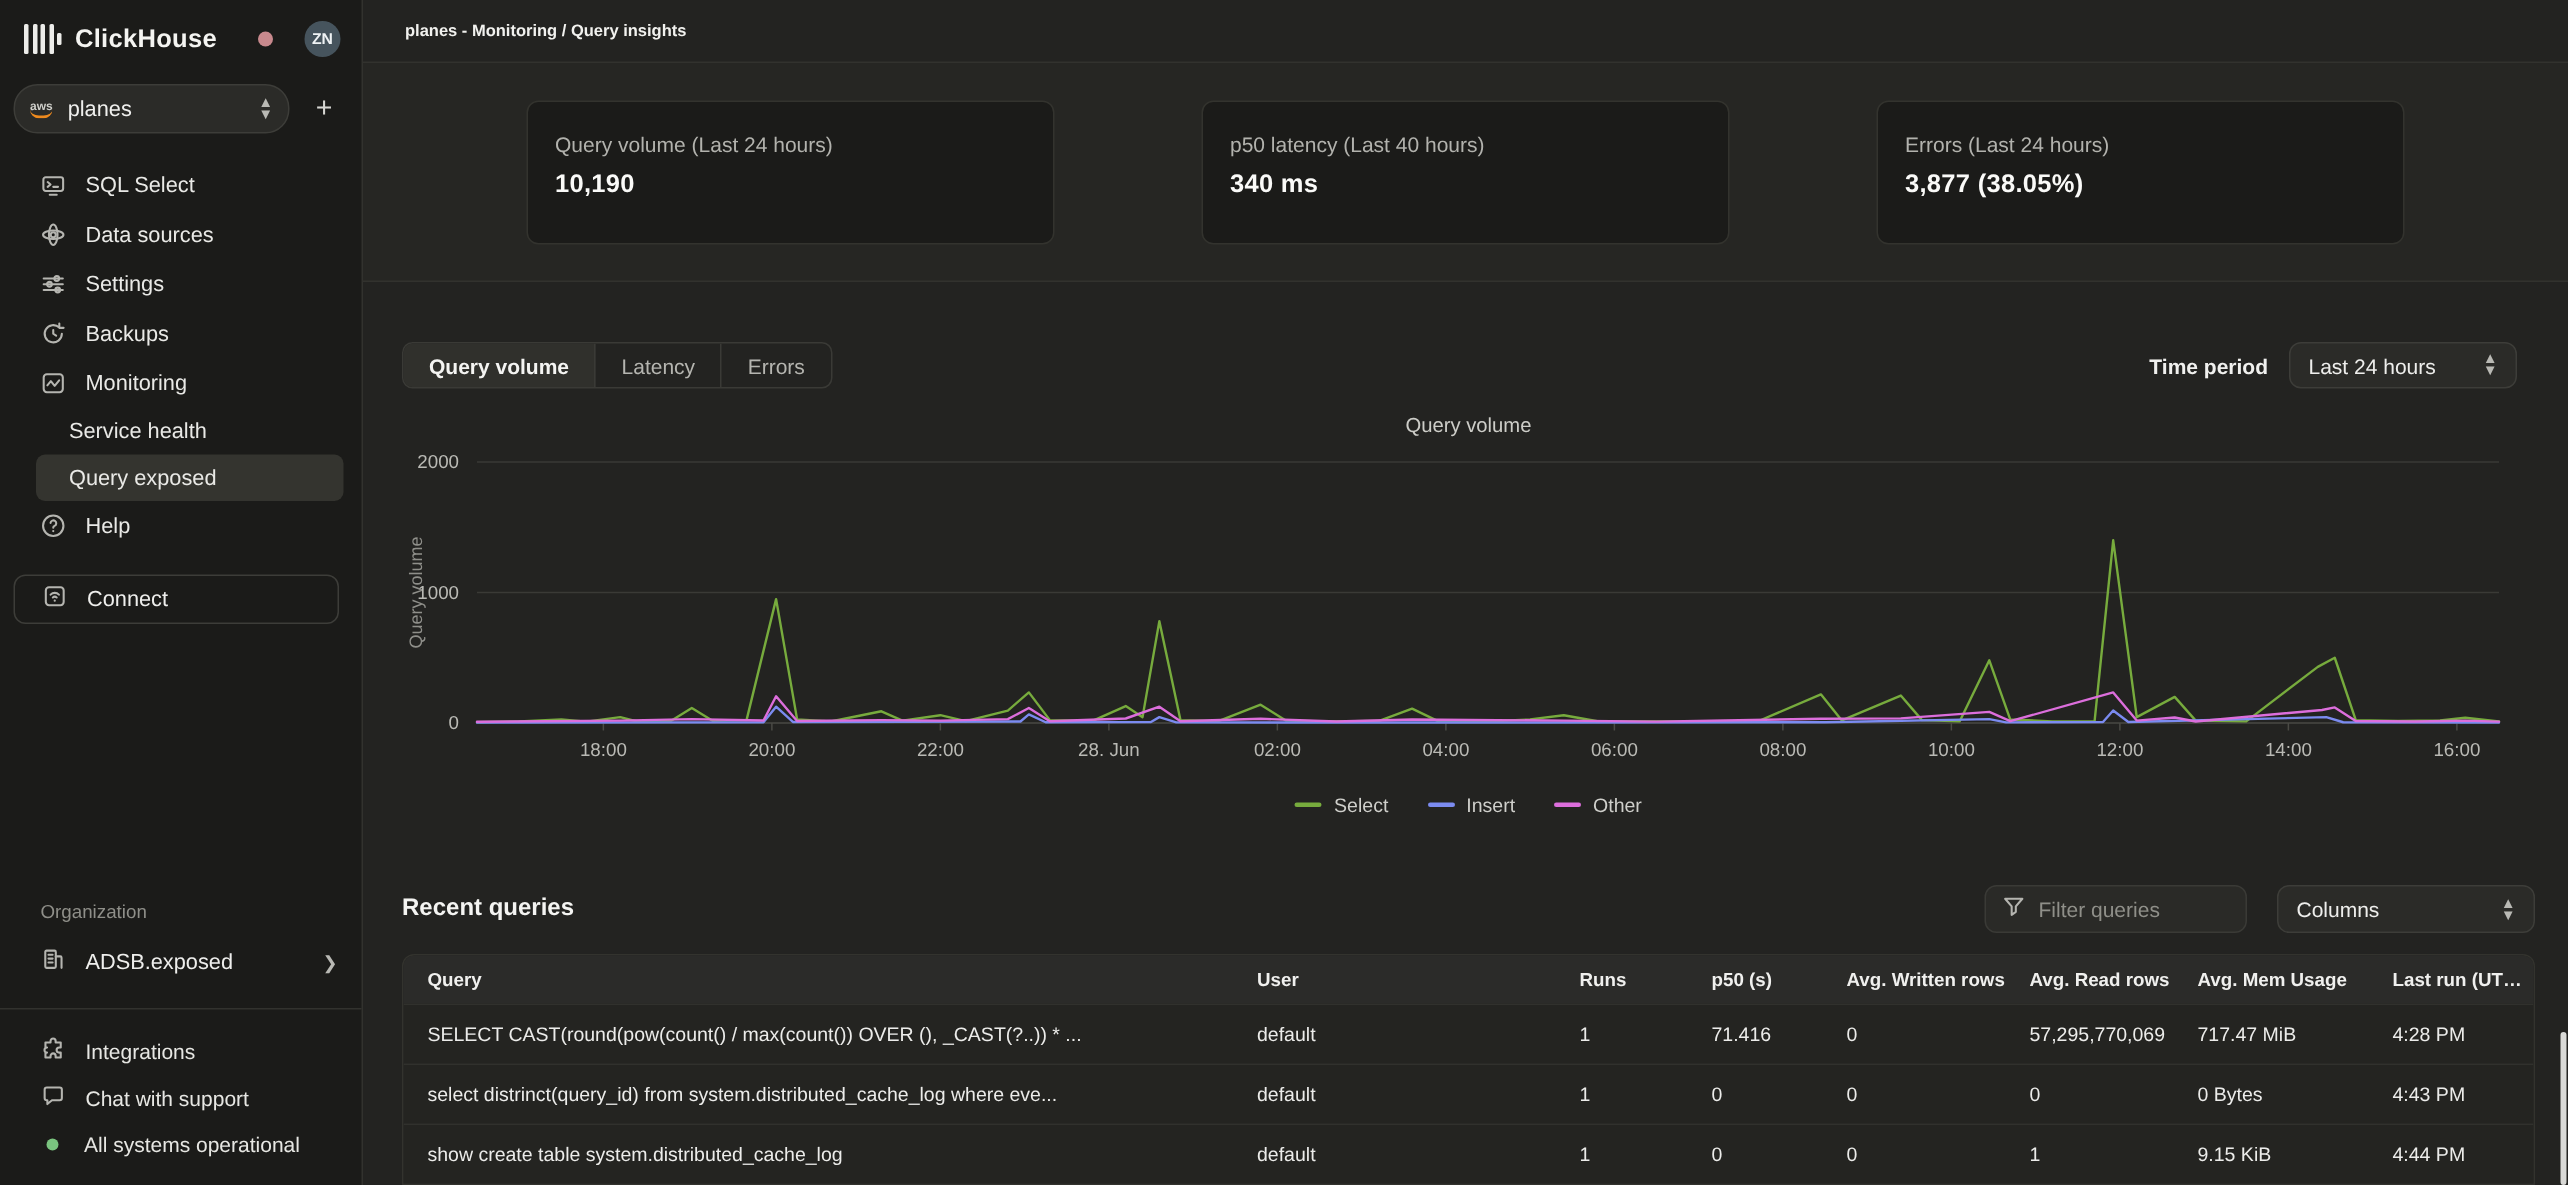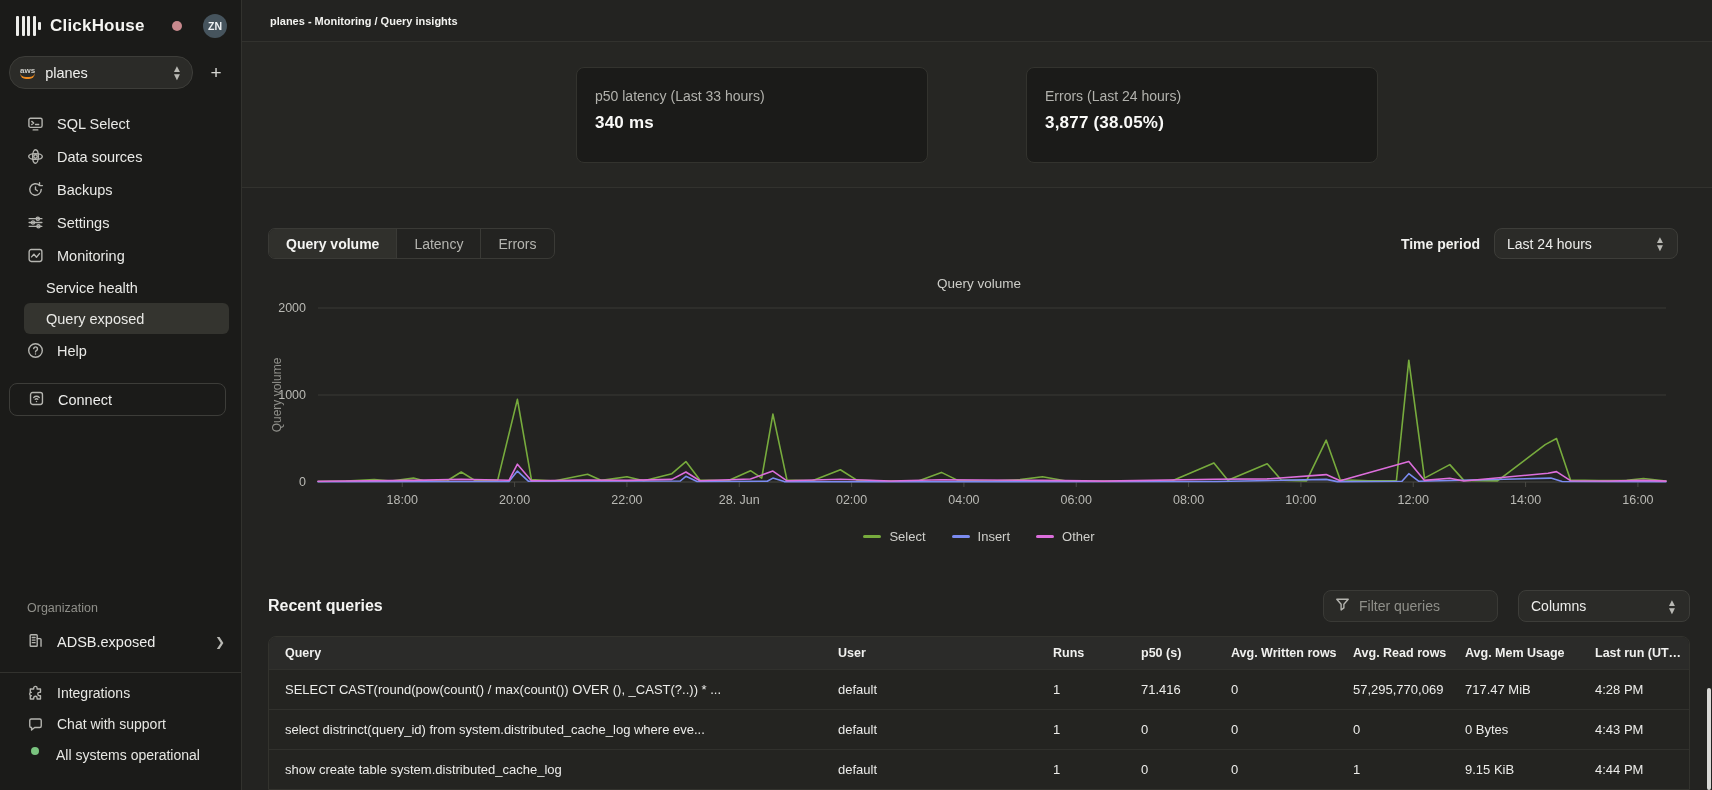--- a/index.html
+++ b/index.html
@@ -41,21 +41,21 @@
   .nav-item.child span.lbl { padding-left:22px; }
   .nav-item.child.active { background:#34342f; }
   .connect-btn { margin:16px 15px 0 9px; height:33px; border:1px solid #3d3d39; border-radius:8px;
     display:flex; align-items:center; gap:13px; padding-left:18px; font-size:14.5px; color:#eeeeec; cursor:pointer; }
   .side-spacer { flex:1; }
   .org-label { padding:0 0 10px 27px; font-size:12.5px; color:#8f8f89; }
   .org-row { display:flex; align-items:center; gap:13px; height:33px; padding:0 16px 0 27px;
     font-size:14.5px; color:#eeeeec; cursor:pointer; margin-bottom:14px; }
   .org-row .chev { margin-left:auto; color:#b9b9b4; font-size:12px; }
   .side-footer { border-top:1px solid #32322e; padding:12px 0 12px 0; }
-  .foot-item { display:flex; gap:13px; height:31px; padding-left:27px;
+  .foot-item { display:flex; align-items:center; gap:13px; height:31px; padding-left:27px;
     font-size:14px; color:#e7e7e3; cursor:pointer; }
   .green-dot { width:8px; height:8px; border-radius:50%; margin:0 4px; }
   
   .main { flex:1; display:flex; flex-direction:column; height:100%; position:relative; background:#232321; }
   .top-header { height:44px; display:flex; align-items:center; padding:0 28px; border-bottom:1px solid #32322e;
     font-weight:bold; font-size:11px; color:#f2f2ef; }
   .stats-band { height:152px; background:#262623; border-bottom:1px solid #32322e;
     display:flex; align-items:center; justify-content:center; gap:98px; }
   .stat-card { width:352px; height:96px; background:#1b1b19; border:1px solid #33332e; border-radius:8px;
     padding:20px 18px; }
@@ -140,36 +140,36 @@
             <circle cx="8" cy="8" r="1.6" fill="none" stroke="#b5b5b0" stroke-width="1.3" stroke-linecap="round" stroke-linejoin="round"></circle>
             <ellipse cx="8" cy="8" rx="6.4" ry="2.7" fill="none" stroke="#b5b5b0" stroke-width="1.3" stroke-linecap="round" stroke-linejoin="round"></ellipse>
             <ellipse cx="8" cy="8" rx="6.4" ry="2.7" transform="rotate(90 8 8)" fill="none" stroke="#b5b5b0" stroke-width="1.3" stroke-linecap="round" stroke-linejoin="round"></ellipse>
           </svg>
         </span>
         <span class="lbl">Data sources</span>
       </div>
       <div class="nav-item">
         <span class="ic">
           <svg width="17" height="17" viewBox="0 0 16 16">
-            <path d="M13.4 8a5.4 5.4 0 1 1-1.6-3.85M11.8 1.6v2.7h2.7" fill="none" stroke="#b5b5b0" stroke-width="1.3" stroke-linecap="round" stroke-linejoin="round"></path>
-            <path d="M8 5.6V8l1.8 1.2" fill="none" stroke="#b5b5b0" stroke-width="1.3" stroke-linecap="round" stroke-linejoin="round"></path>
-          </svg>
-        </span>
-        <span class="lbl">Backups</span>
-      </div>
-      <div class="nav-item">
-        <span class="ic">
-          <svg width="17" height="17" viewBox="0 0 16 16">
             <path d="M2 4.4h12M2 8h12M2 11.6h12" fill="none" stroke="#b5b5b0" stroke-width="1.3" stroke-linecap="round" stroke-linejoin="round"></path>
             <circle cx="10.2" cy="4.4" r="1.5" fill="none" stroke="#b5b5b0" stroke-width="1.3" stroke-linecap="round" stroke-linejoin="round"></circle>
             <circle cx="5.6" cy="8" r="1.5" fill="none" stroke="#b5b5b0" stroke-width="1.3" stroke-linecap="round" stroke-linejoin="round"></circle>
             <circle cx="10.8" cy="11.6" r="1.5" fill="none" stroke="#b5b5b0" stroke-width="1.3" stroke-linecap="round" stroke-linejoin="round"></circle>
           </svg>
         </span>
         <span class="lbl">Settings</span>
+      </div>
+      <div class="nav-item">
+        <span class="ic">
+          <svg width="17" height="17" viewBox="0 0 16 16">
+            <path d="M13.4 8a5.4 5.4 0 1 1-1.6-3.85M11.8 1.6v2.7h2.7" fill="none" stroke="#b5b5b0" stroke-width="1.3" stroke-linecap="round" stroke-linejoin="round"></path>
+            <path d="M8 5.6V8l1.8 1.2" fill="none" stroke="#b5b5b0" stroke-width="1.3" stroke-linecap="round" stroke-linejoin="round"></path>
+          </svg>
+        </span>
+        <span class="lbl">Backups</span>
       </div>
       <div class="nav-item">
         <span class="ic">
           <svg width="17" height="17" viewBox="0 0 16 16">
             <rect x="2" y="2.4" width="12" height="11.2" rx="2" fill="none" stroke="#b5b5b0" stroke-width="1.3" stroke-linecap="round" stroke-linejoin="round"></rect>
             <path d="M4.3 9.3l2.2-2.6 2.4 2.9 2.8-3.4" fill="none" stroke="#b5b5b0" stroke-width="1.3" stroke-linecap="round" stroke-linejoin="round"></path>
           </svg>
         </span>
         <span class="lbl">Monitoring</span>
       </div>
@@ -233,39 +233,43 @@
     </div>
 </aside>
 
 <main class="main">
   <div class="top-header">
     <span>planes - Monitoring / Query insights</span>
   </div>
 
   <div class="stats-band" id="stats-band">
       <div class="stat-card">
-        <div class="stat-label">p50 latency (Last 33 hours)</div>
+        <div class="stat-label">Query volume (Last 24 hours)</div>
+                 <div class="stat-value">10,190</div>
+      </div>
+      <div class="stat-card">
+        <div class="stat-label">p50 latency (Last 40 hours)</div>
                  <div class="stat-value">340 ms</div>
       </div>
       <div class="stat-card">
         <div class="stat-label">Errors (Last 24 hours)</div>
                  <div class="stat-value">3,877 (38.05%)</div>
       </div>
     </div>
 
   <div class="content">
     <div class="controls-row">
       <div class="tabs" id="tabs">
           <div class="tab active">Query volume</div>
           <div class="tab">Latency</div>
           <div class="tab">Errors</div>
         </div>
       <div class="time-period">
         <span class="tp-label">Time period</span>
-        <div class="select-box" style="width:184px">
+        <div class="select-box" style="width:152px">
           <span class="val">Last 24 hours</span>
           <span class="updown">▲<span style="margin-top:1px">▼</span></span>
         </div>
       </div>
     </div>
 
     <div class="chart-title">Query volume</div>
     <div class="chart-wrap" id="chart"><svg width="1422" height="220" viewBox="0 0 1422 220">
           <line x1="50" y1="190" x2="1398" y2="190" stroke="#4a4a45" stroke-width="1"></line>
           <text x="38" y="194" text-anchor="end" font-size="12.5" fill="#b9b9b4">0</text>

